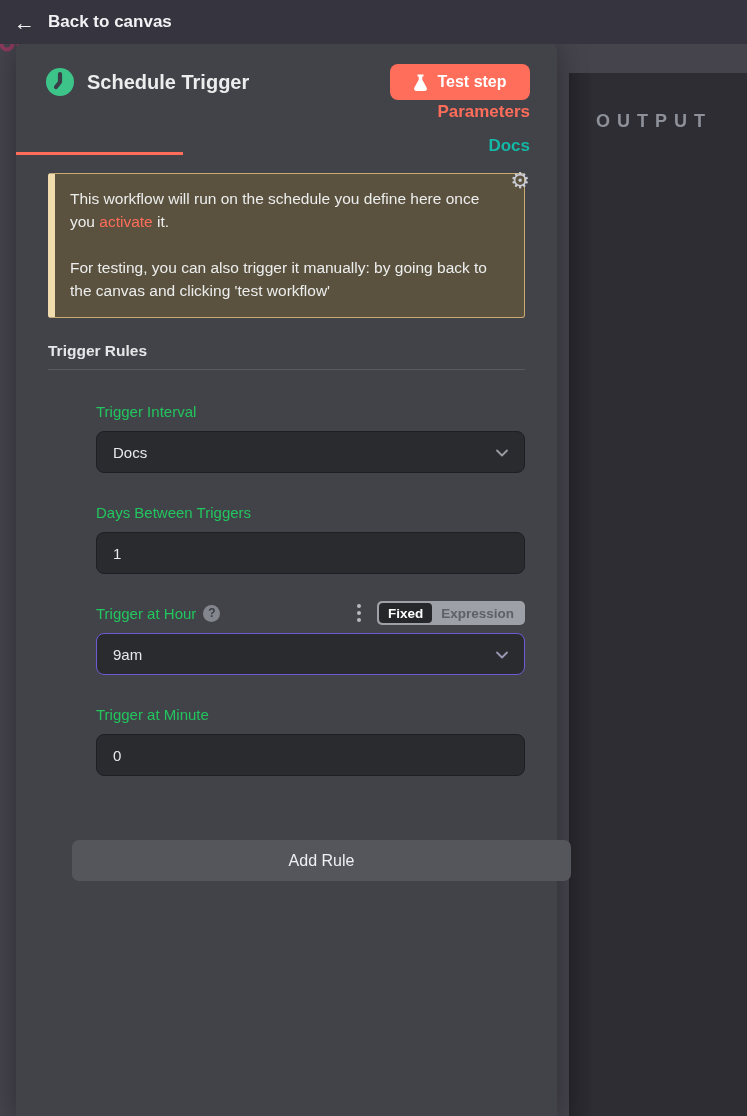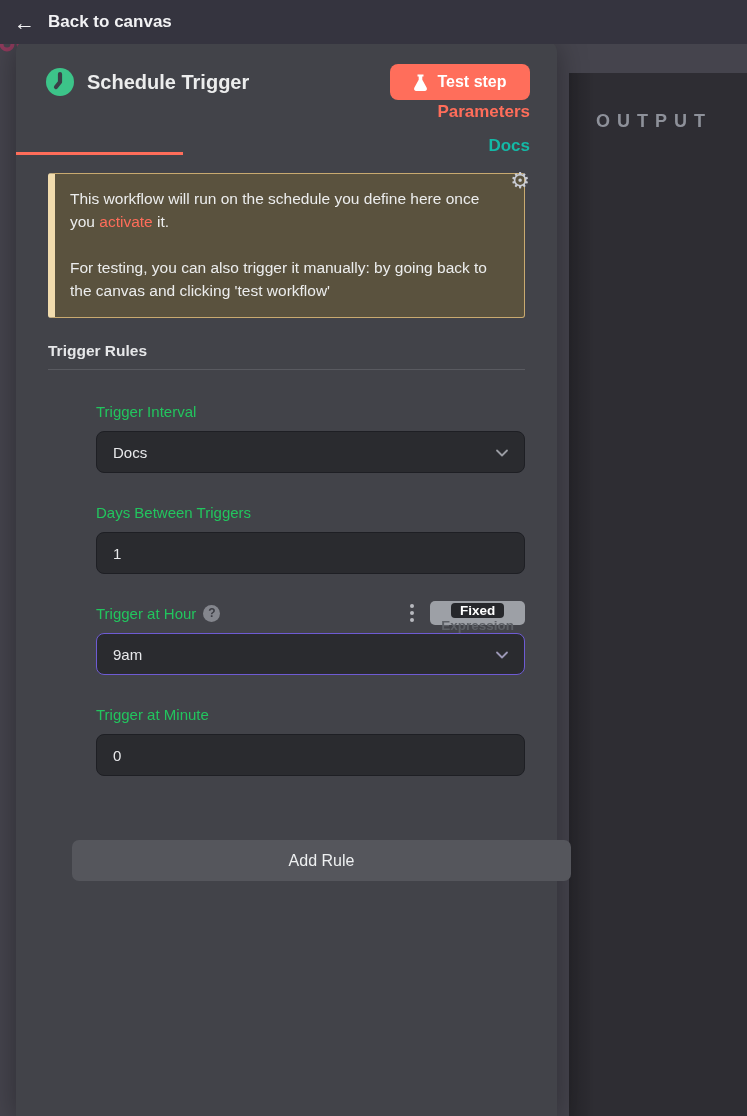--- a/index.html
+++ b/index.html
@@ -146,21 +146,20 @@
 
   
   .hour-label-row { justify-content:flex-start; }
   .hour-right { margin-left:auto; display:flex; align-items:center; }
   .kebab { display:flex; flex-direction:column; gap:3px; margin-right:14px; cursor:pointer; padding:2px; }
   .kebab span { width:4px; height:4px; border-radius:50%; background:#b7b9be; }
   .param-toggle {
     display:flex; align-items:center;
     background:#9da0a6; border-radius:5px; padding:2px;
     height:24px;
-    flex-direction:column;
   }
   .toggle-opt { font-size:13.5px; font-weight:700; padding:0 9px; height:20px; display:flex; align-items:center; border-radius:4px; cursor:pointer; }
   .toggle-opt.selected { background:#26272b; color:#ffffff; }
   .toggle-opt.unselected { color:#5d6066; font-weight:700; }
 
   .add-rule-btn {
     margin:36px 0 0 24px;
     width:499px; height:41px;
     background:#55565c; border:none; border-radius:7px;
     color:#eef0f1; font-size:16px;

